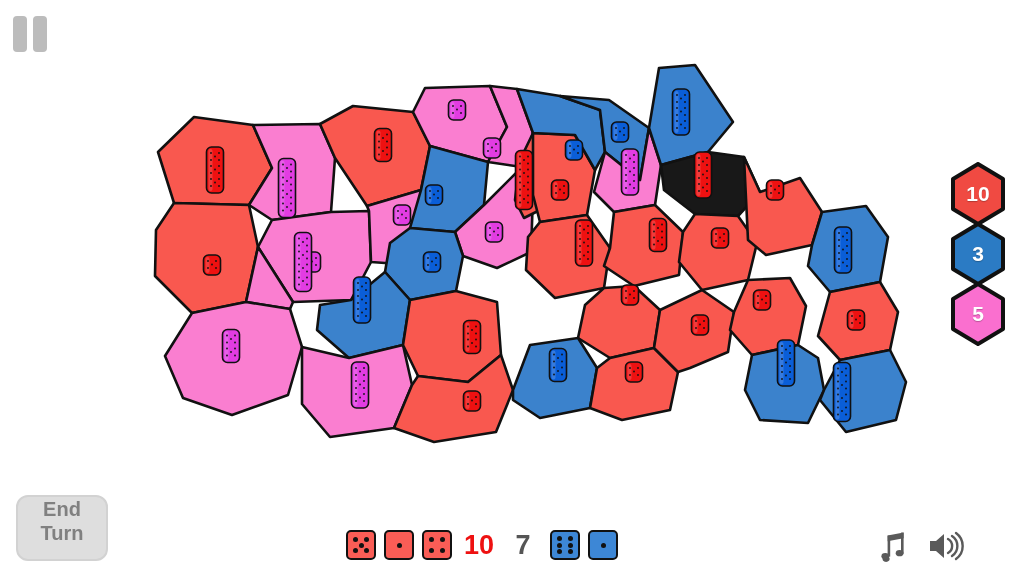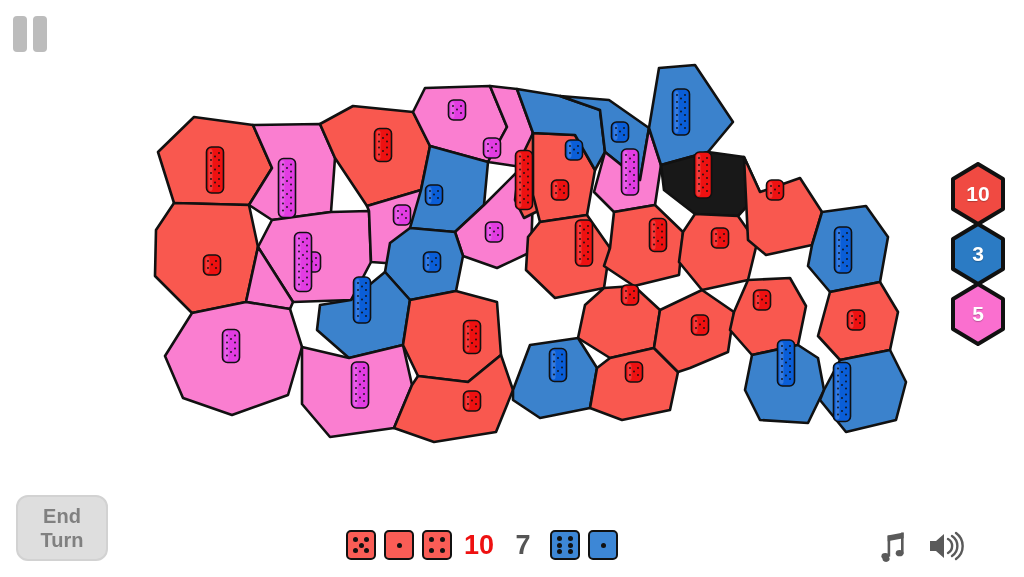--- a/index.html
+++ b/index.html
@@ -87,21 +87,20 @@
     background: #dedede;
     border: 2px solid #d2d2d2;
     border-radius: 12px;
     color: #808080;
     font-size: 20px;
     font-weight: bold;
     line-height: 24px;
     display: flex;
     flex-direction: column;
     align-items: center;
-    justify-content: center;
     cursor: pointer;
     font-family: "Liberation Sans", sans-serif;
   }
 
   
   #dice-tray {
     position: absolute;
     left: 346px;
     bottom: 10px;
     height: 44px;

